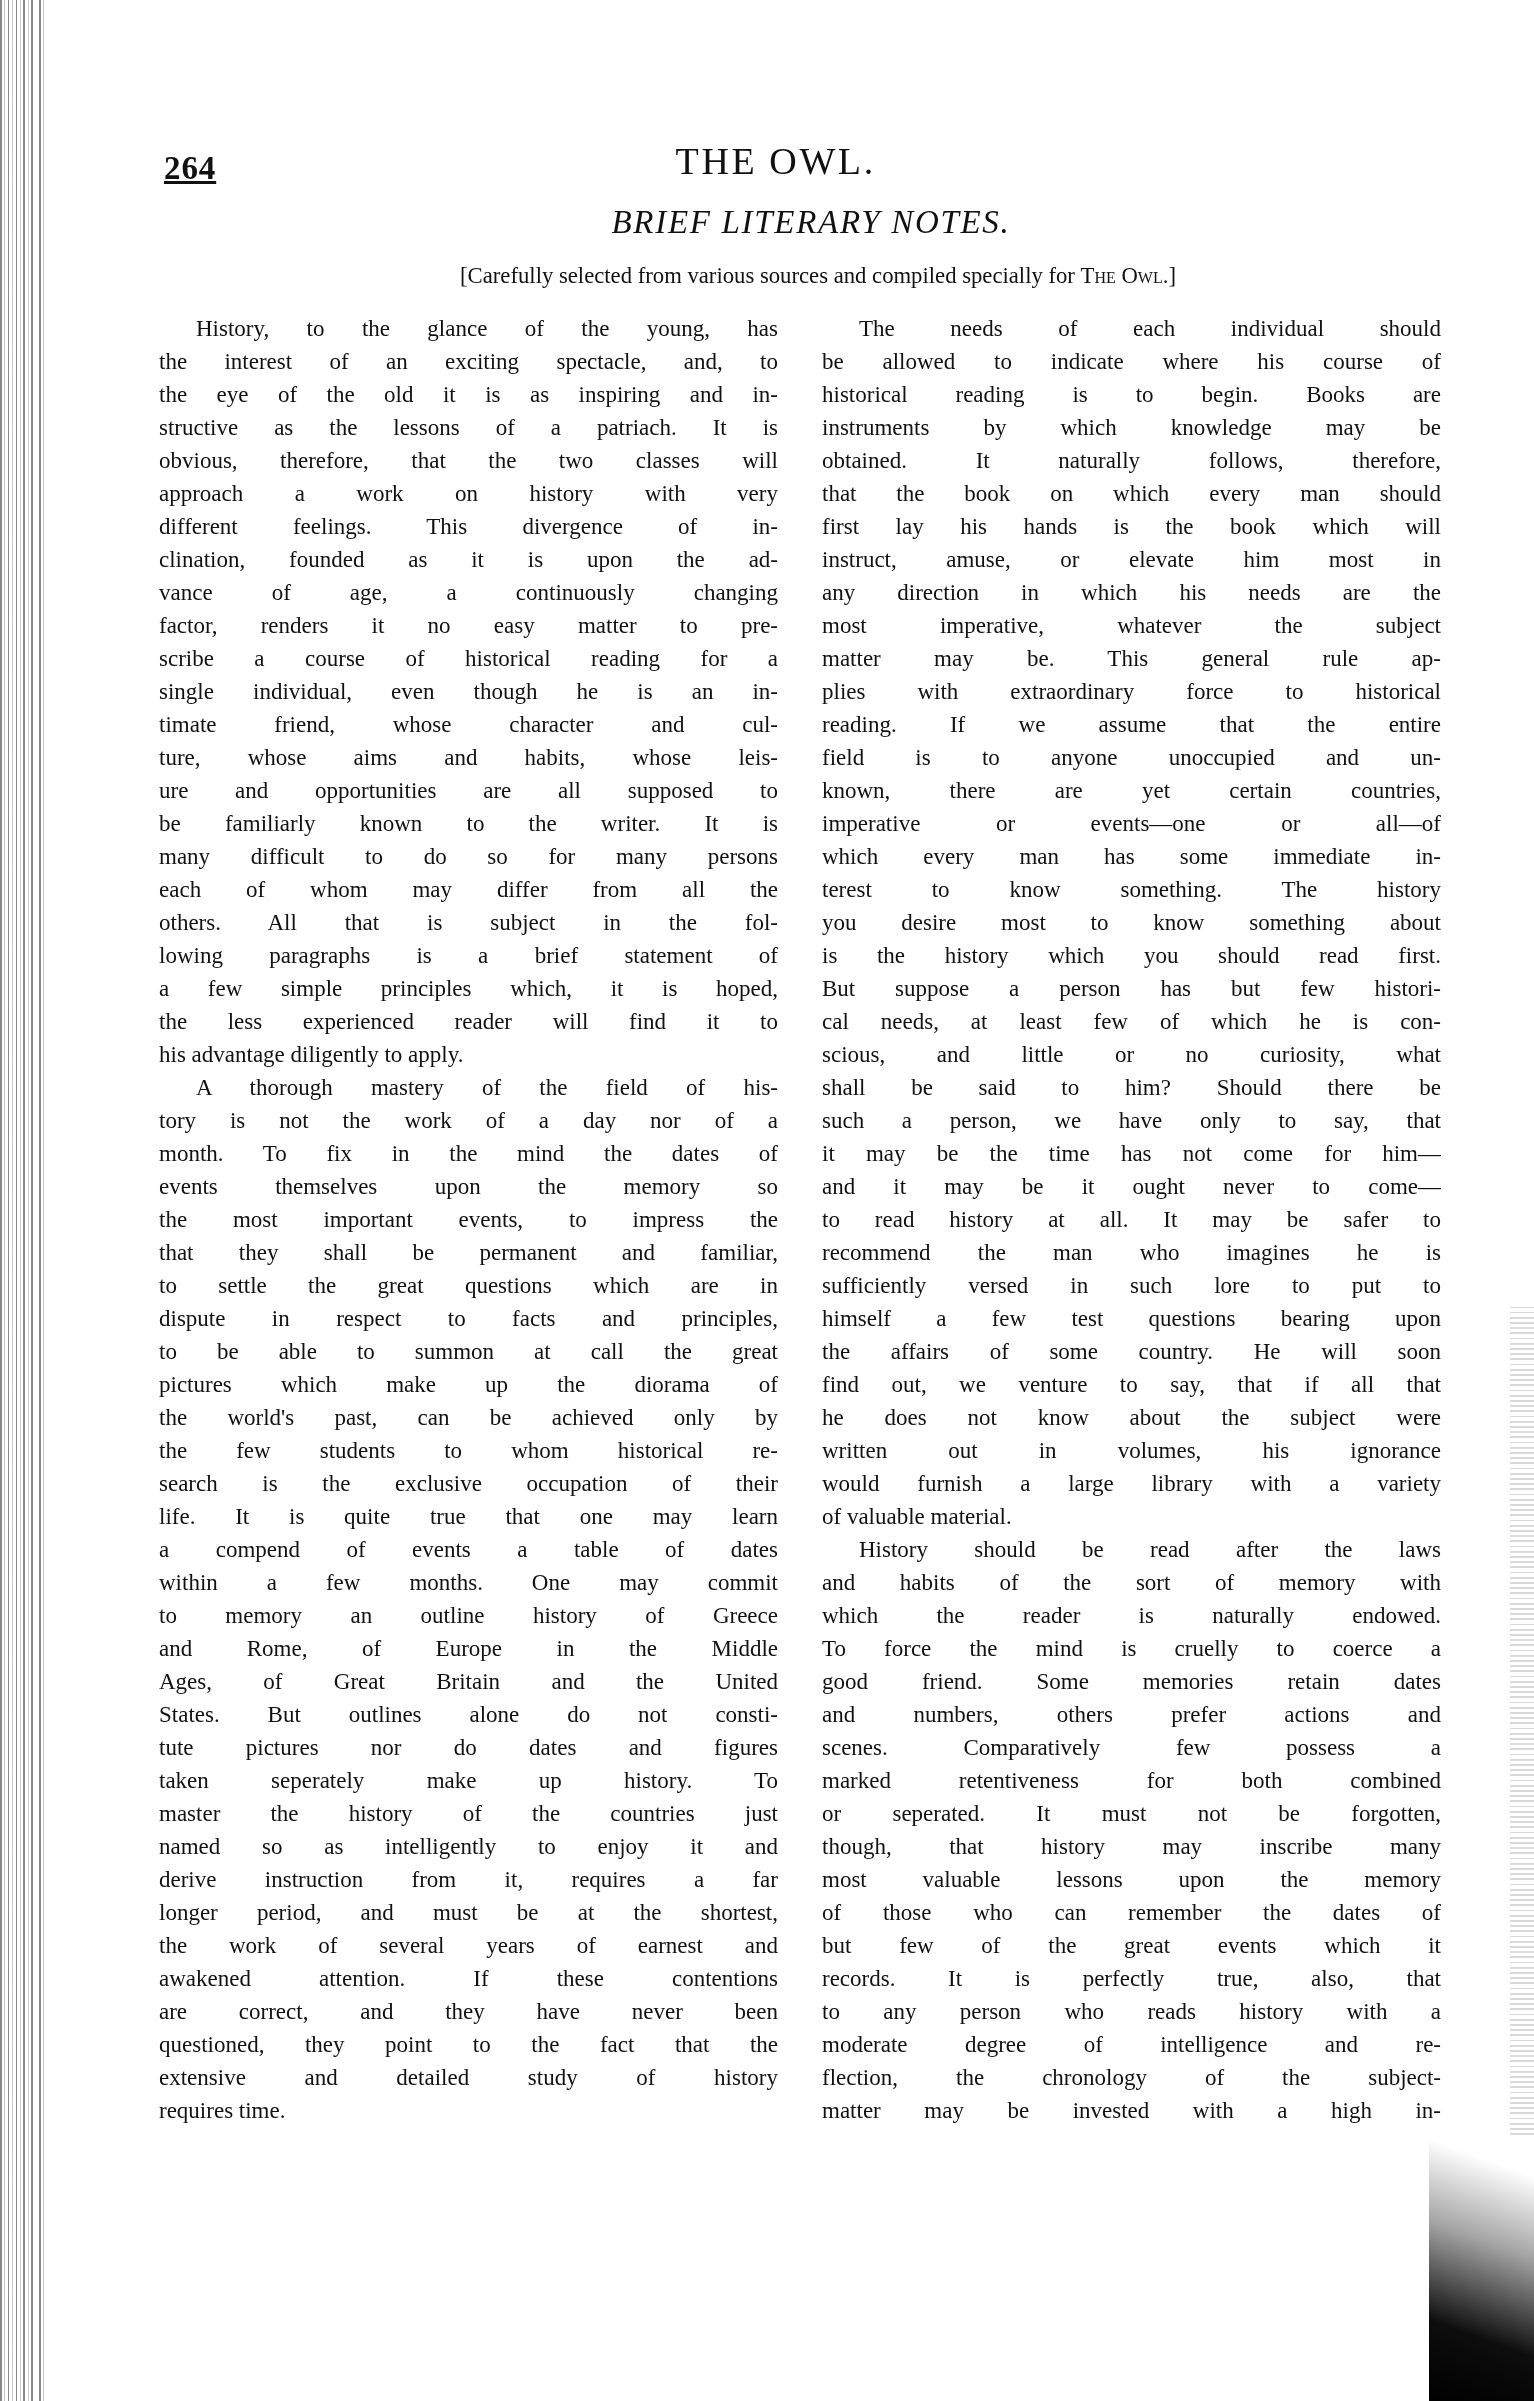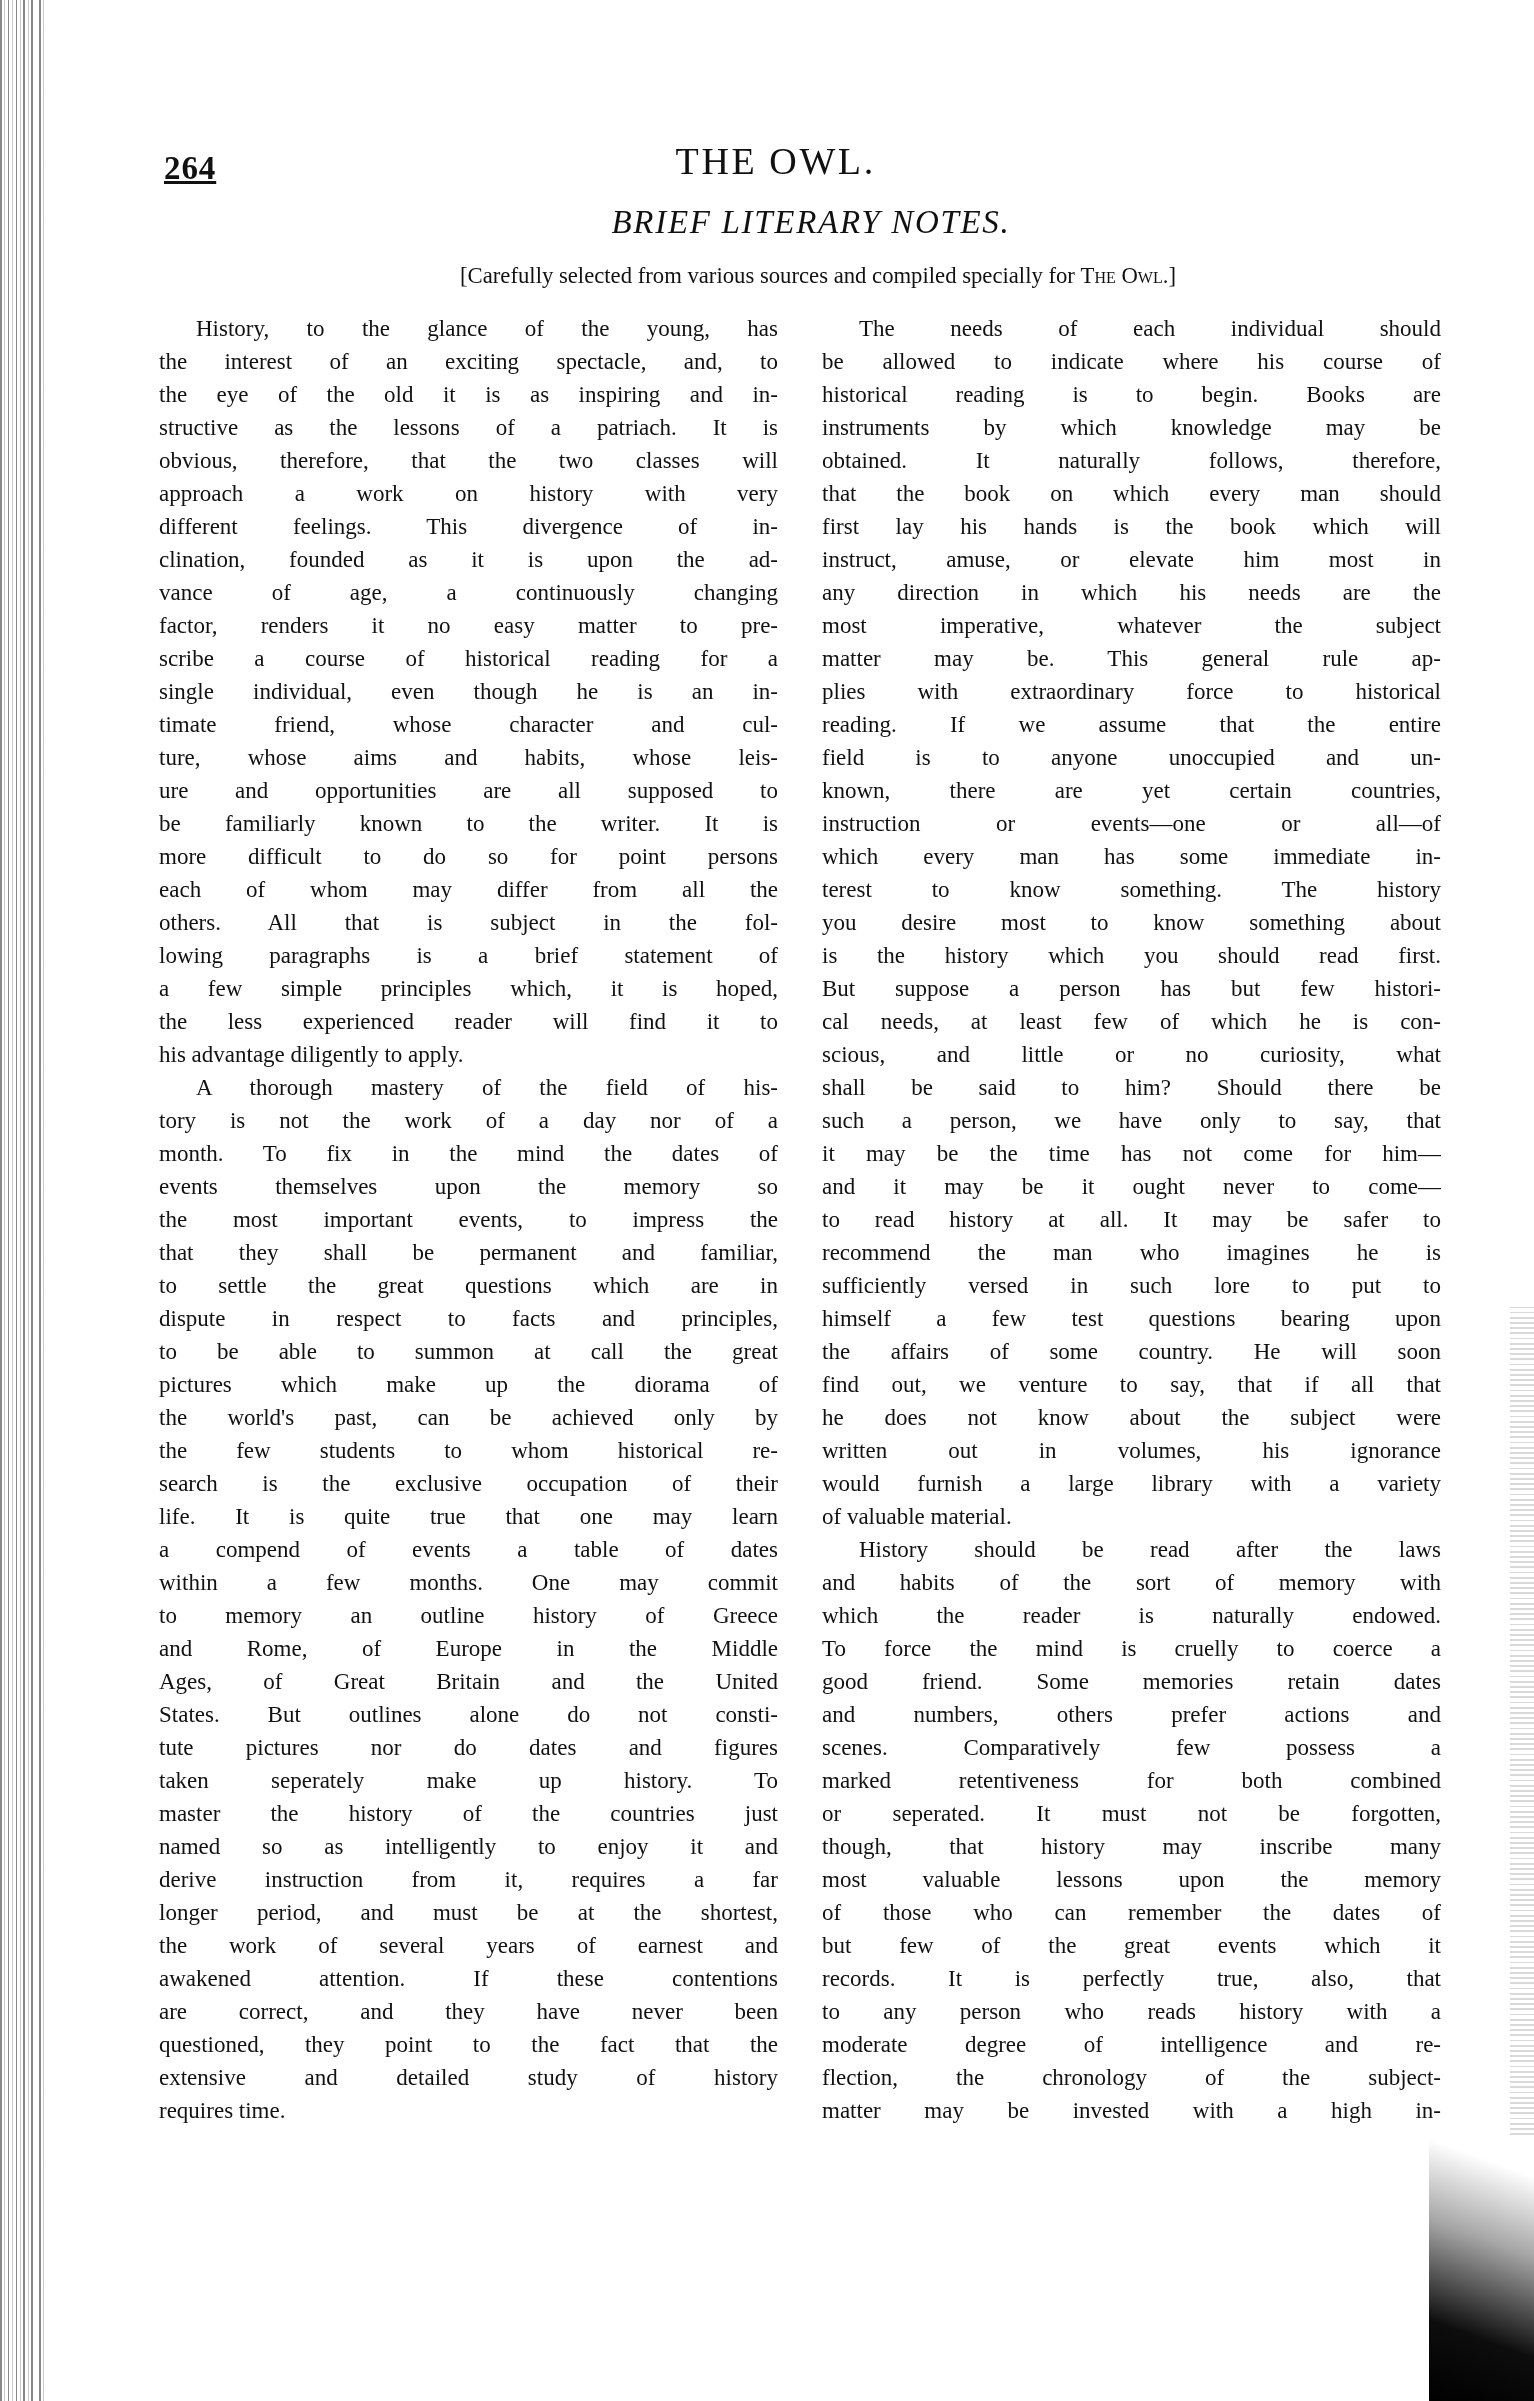--- a/index.html
+++ b/index.html
@@ -123,21 +123,21 @@
     <span class="line">different feelings.  This divergence of in-</span>
     <span class="line">clination, founded as it is upon the ad-</span>
     <span class="line">vance of age, a continuously changing</span>
     <span class="line">factor, renders it no easy matter to pre-</span>
     <span class="line">scribe a course of historical reading for a</span>
     <span class="line">single individual, even though he is an in-</span>
     <span class="line">timate friend, whose character and cul-</span>
     <span class="line">ture, whose aims and habits, whose leis-</span>
     <span class="line">ure and opportunities are all supposed to</span>
     <span class="line">be familiarly known to the writer.  It is</span>
-    <span class="line">more difficult to do so for point persons</span>
+    <span class="line">many difficult to do so for many persons</span>
     <span class="line">each of whom may differ from all the</span>
     <span class="line">others.  All that is subject in the fol-</span>
     <span class="line">lowing paragraphs is a brief statement of</span>
     <span class="line">a few simple principles which, it is hoped,</span>
     <span class="line">the less experienced reader will find it to</span>
     <span class="line last">his advantage diligently to apply.</span>
     <span class="line indent">A thorough mastery of the field of his-</span>
     <span class="line">tory is not the work of a day nor of a</span>
     <span class="line">month.  To fix in the mind the dates of</span>
     <span class="line">events themselves upon the memory so</span>
@@ -179,21 +179,21 @@
     <span class="line">that the book on which every man should</span>
     <span class="line">first lay his hands is the book which will</span>
     <span class="line">instruct, amuse, or elevate him most in</span>
     <span class="line">any direction in which his needs are the</span>
     <span class="line">most imperative, whatever the subject</span>
     <span class="line">matter may be.  This general rule ap-</span>
     <span class="line">plies with extraordinary force to historical</span>
     <span class="line">reading.  If we assume that the entire</span>
     <span class="line">field is to anyone unoccupied and un-</span>
     <span class="line">known, there are yet certain countries,</span>
-    <span class="line">instruction or events—one or all—of</span>
+    <span class="line">imperative or events—one or all—of</span>
     <span class="line">which every man has some immediate in-</span>
     <span class="line">terest to know something.  The history</span>
     <span class="line">you desire most to know something about</span>
     <span class="line">is the history which you should read first.</span>
     <span class="line">But suppose a person has but few histori-</span>
     <span class="line">cal needs, at least few of which he is con-</span>
     <span class="line">scious, and little or no curiosity, what</span>
     <span class="line">shall be said to him?  Should there be</span>
     <span class="line">such a person, we have only to say, that</span>
     <span class="line">it may be the time has not come for him—</span>

